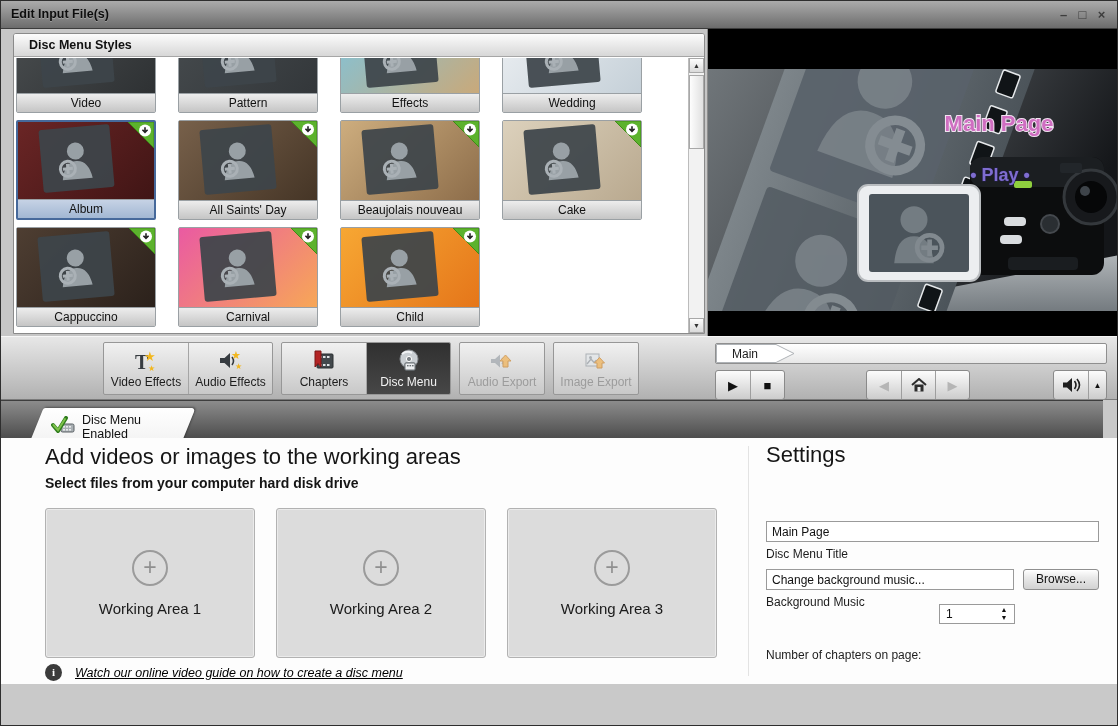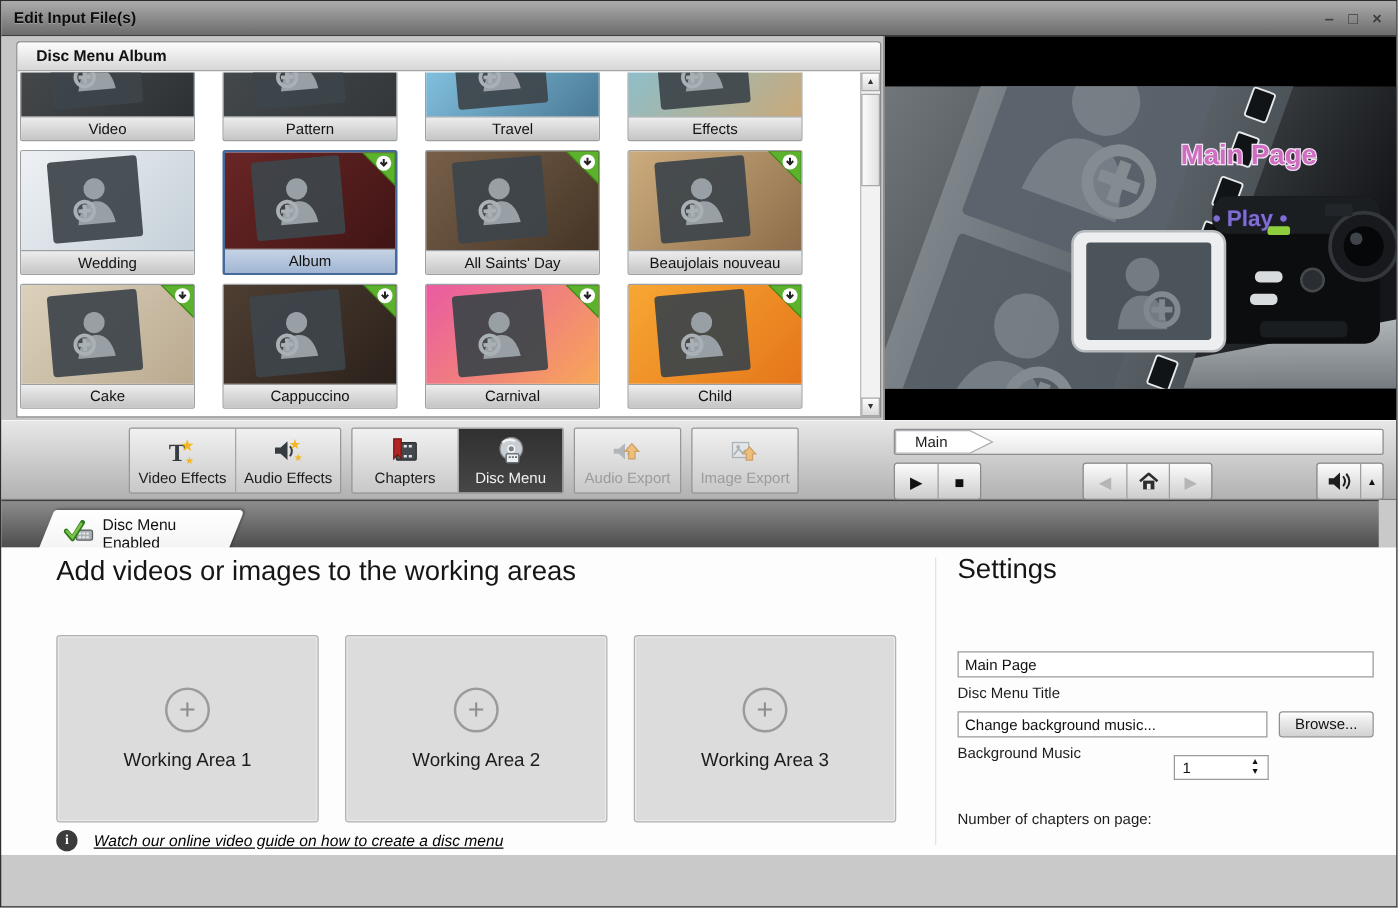--- a/index.html
+++ b/index.html
@@ -136,21 +136,21 @@
     <span class="title">Edit Input File(s)</span>
     <span class="win-controls">
       <span class="win-btn">–</span>
       <span class="win-btn">□</span>
       <span class="win-btn">×</span>
     </span>
   </div>
 
   <div id="workspace">
     <div id="styles-panel">
-      <div class="panel-header">Disc Menu Album</div>
+      <div class="panel-header">Disc Menu Styles</div>
       <div class="thumb-viewport">
         <div class="thumb-grid" id="thumb-grid">
             <div class="thumb">
               <div class="thumb-img" style="background: linear-gradient(135deg, rgb(74, 78, 80), rgb(46, 49, 51));">
                 <div class="ph-box">
                   <svg width="42" height="42" viewBox="0 0 42 42">
                     <circle cx="21" cy="13" r="8.5" fill="#98a0a5"></circle>
                     <path d="M6,41 Q9,23 21,23 Q33,23 36,41 Z" fill="#98a0a5"></path>
                     <g stroke="#aab1b6" stroke-width="3" fill="none">
                       <circle cx="12" cy="30" r="7.5"></circle>
@@ -168,35 +168,20 @@
                     <circle cx="21" cy="13" r="8.5" fill="#98a0a5"></circle>
                     <path d="M6,41 Q9,23 21,23 Q33,23 36,41 Z" fill="#98a0a5"></path>
                     <g stroke="#aab1b6" stroke-width="3" fill="none">
                       <circle cx="12" cy="30" r="7.5"></circle>
                       <path d="M12,25 v10 M7,30 h10"></path>
                     </g>
                   </svg>
                 </div>
               </div>
               <div class="thumb-label">Pattern</div>
-            </div>
-            <div class="thumb">
-              <div class="thumb-img" style="background: linear-gradient(135deg, rgb(143, 208, 240), rgb(74, 122, 149));">
-                <div class="ph-box">
-                  <svg width="42" height="42" viewBox="0 0 42 42">
-                    <circle cx="21" cy="13" r="8.5" fill="#98a0a5"></circle>
-                    <path d="M6,41 Q9,23 21,23 Q33,23 36,41 Z" fill="#98a0a5"></path>
-                    <g stroke="#aab1b6" stroke-width="3" fill="none">
-                      <circle cx="12" cy="30" r="7.5"></circle>
-                      <path d="M12,25 v10 M7,30 h10"></path>
-                    </g>
-                  </svg>
-                </div>
-              </div>
-              <div class="thumb-label">Travel</div>
             </div>
             <div class="thumb">
               <div class="thumb-img" style="background: linear-gradient(135deg, rgb(126, 196, 222), rgb(201, 169, 122));">
                 <div class="ph-box">
                   <svg width="42" height="42" viewBox="0 0 42 42">
                     <circle cx="21" cy="13" r="8.5" fill="#98a0a5"></circle>
                     <path d="M6,41 Q9,23 21,23 Q33,23 36,41 Z" fill="#98a0a5"></path>
                     <g stroke="#aab1b6" stroke-width="3" fill="none">
                       <circle cx="12" cy="30" r="7.5"></circle>
                       <path d="M12,25 v10 M7,30 h10"></path>
@@ -590,20 +575,21 @@
             <path d="M2.5,9 L7,14 L14,3" fill="none" stroke="#7ec24a" stroke-width="2" stroke-linecap="round"></path>
           </svg>
         </span>
         <span>Disc Menu Enabled</span>
       </div>
     </div>
   </div>
 
   <div id="content">
     <div class="heading">Add videos or images to the working areas</div>
+    <div class="subheading">Select files from your computer hard disk drive</div>
     <div id="working-areas">
         <div class="wa-box">
           <div class="wa-plus">+</div>
           <div class="wa-label">Working Area 1</div>
         </div>
         <div class="wa-box">
           <div class="wa-plus">+</div>
           <div class="wa-label">Working Area 2</div>
         </div>
         <div class="wa-box">

